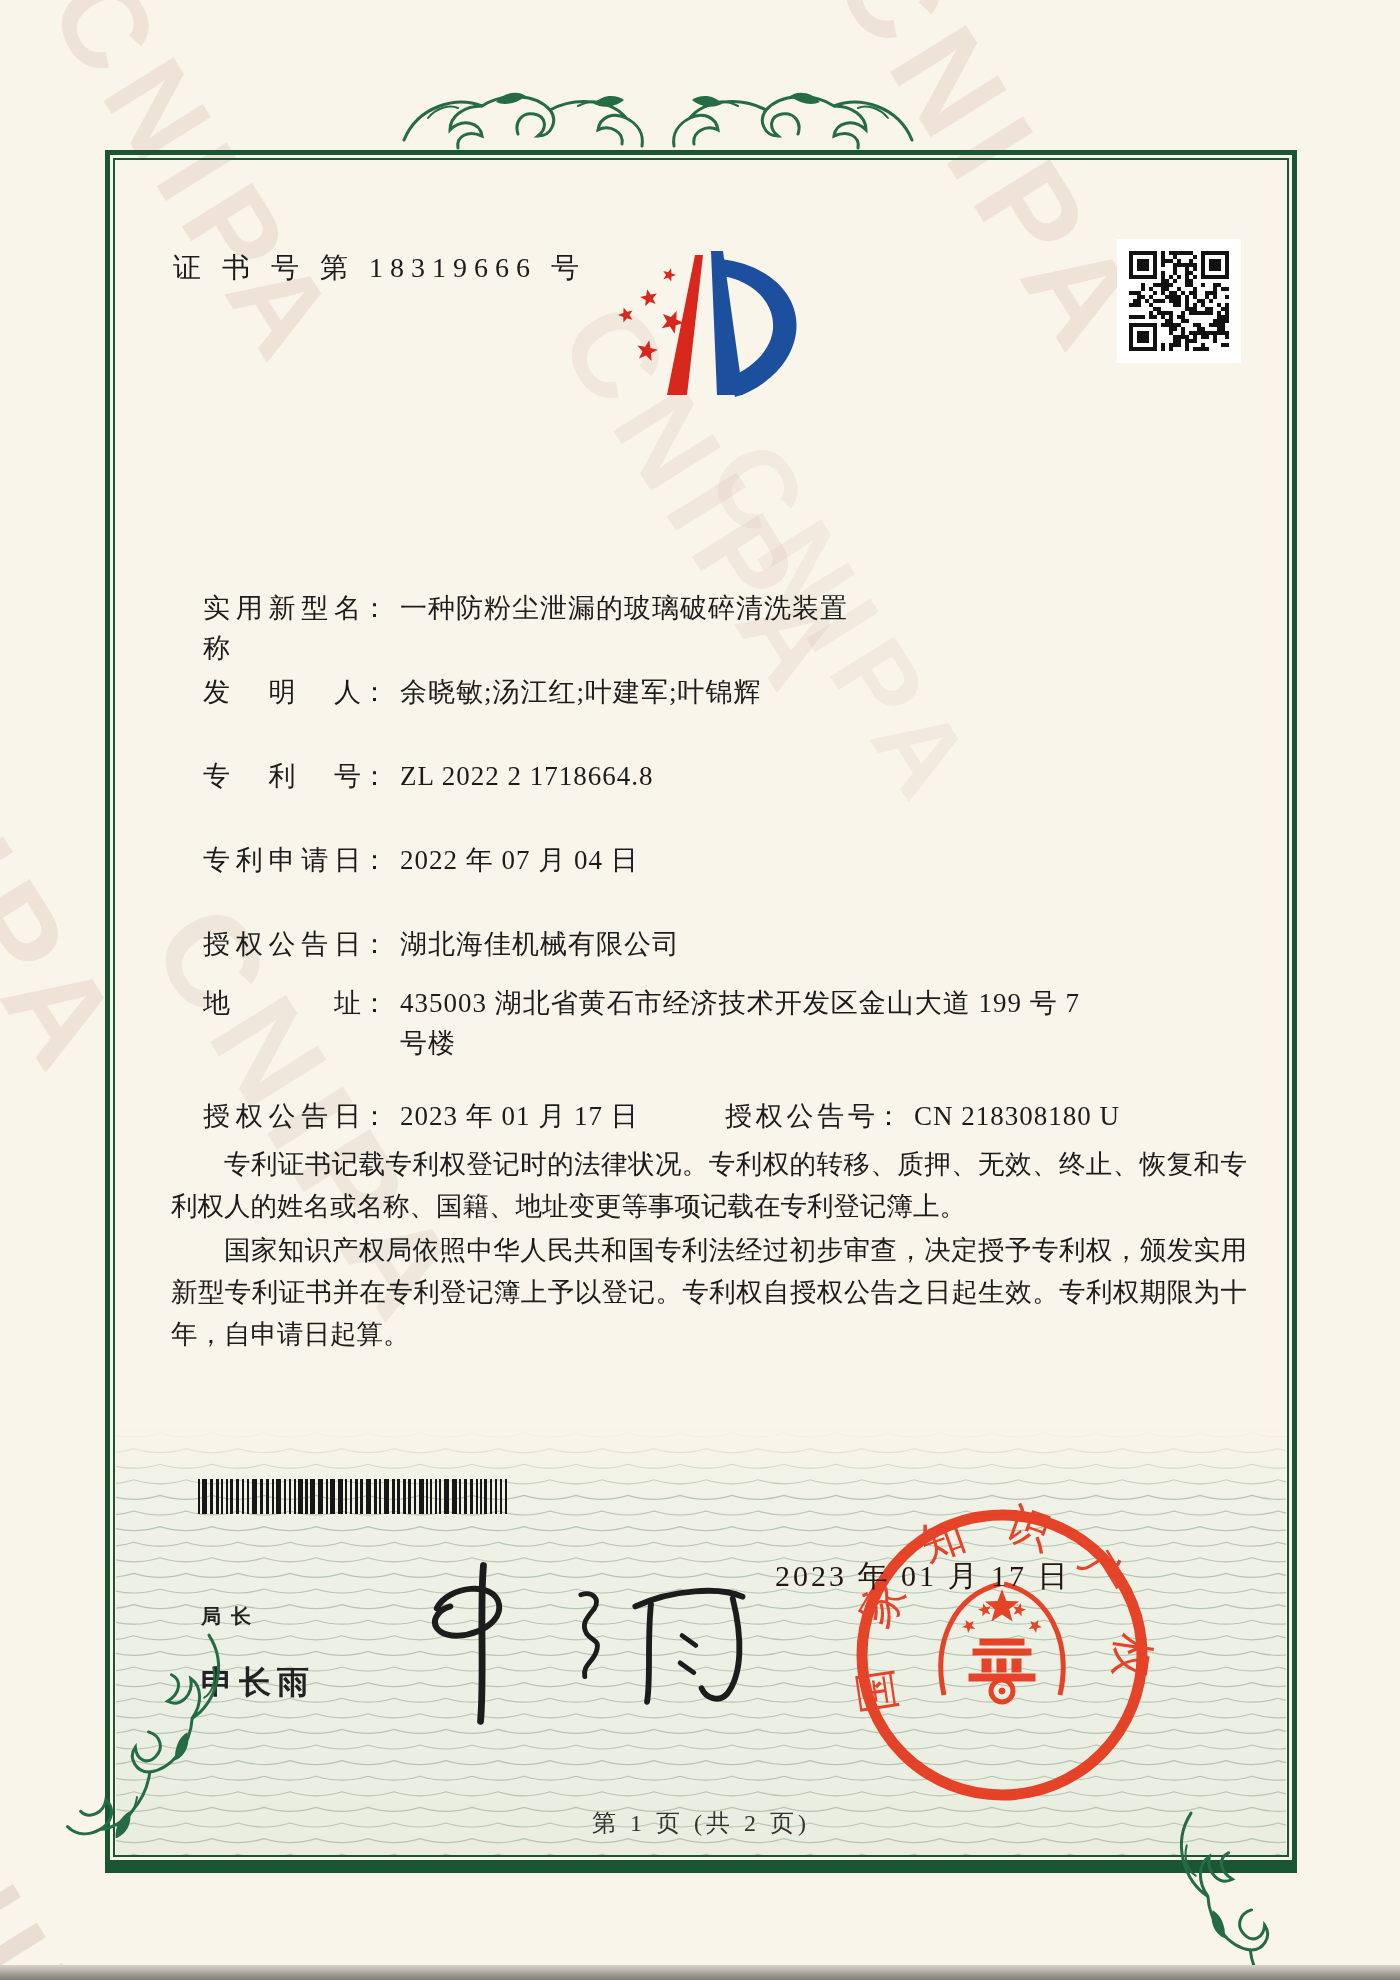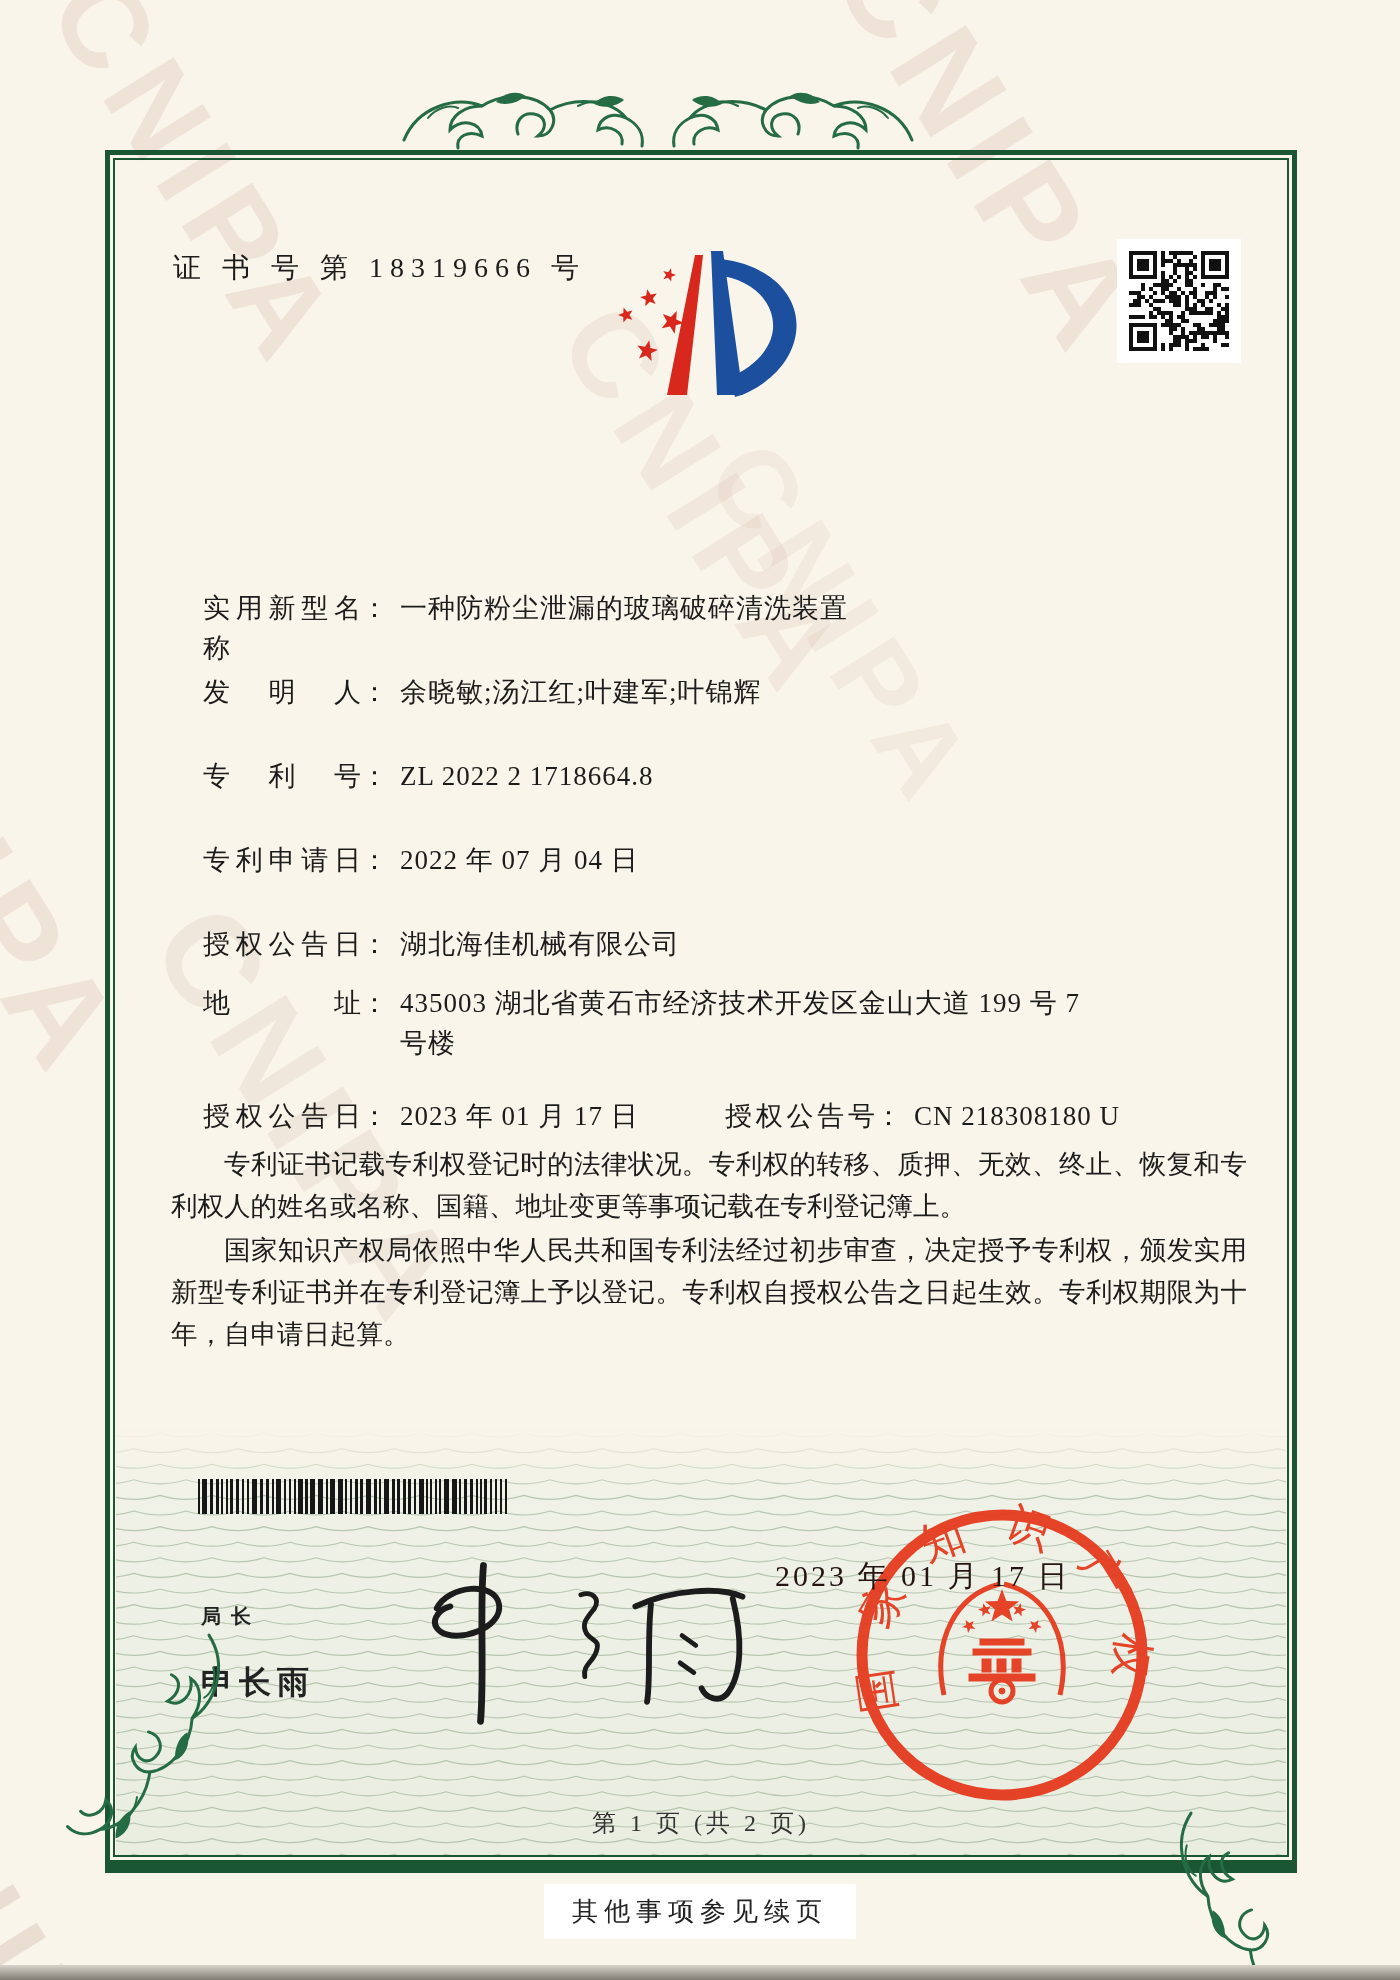--- a/index.html
+++ b/index.html
@@ -869,16 +869,15 @@
   <svg class="orn" style="left:918px;top:88px;transform:scaleX(-1)" viewBox="0 0 250 70">
       <use href="#orn-g"></use>
     </svg>
   <svg class="orn" style="left:255px;top:1660px;transform:rotate(125deg)" viewBox="0 0 250 70">
       <use href="#orn-g"></use>
     </svg>
   <svg class="orn" style="left:1145px;top:1838px;transform:rotate(-125deg) scaleX(-1)" viewBox="0 0 250 70">
       <use href="#orn-g"></use>
     </svg>
 
-  <div class="continuation">其他事项参见续页</div>
 
   <div class="photo-edge"></div>
 </div>
 
 </body></html>

